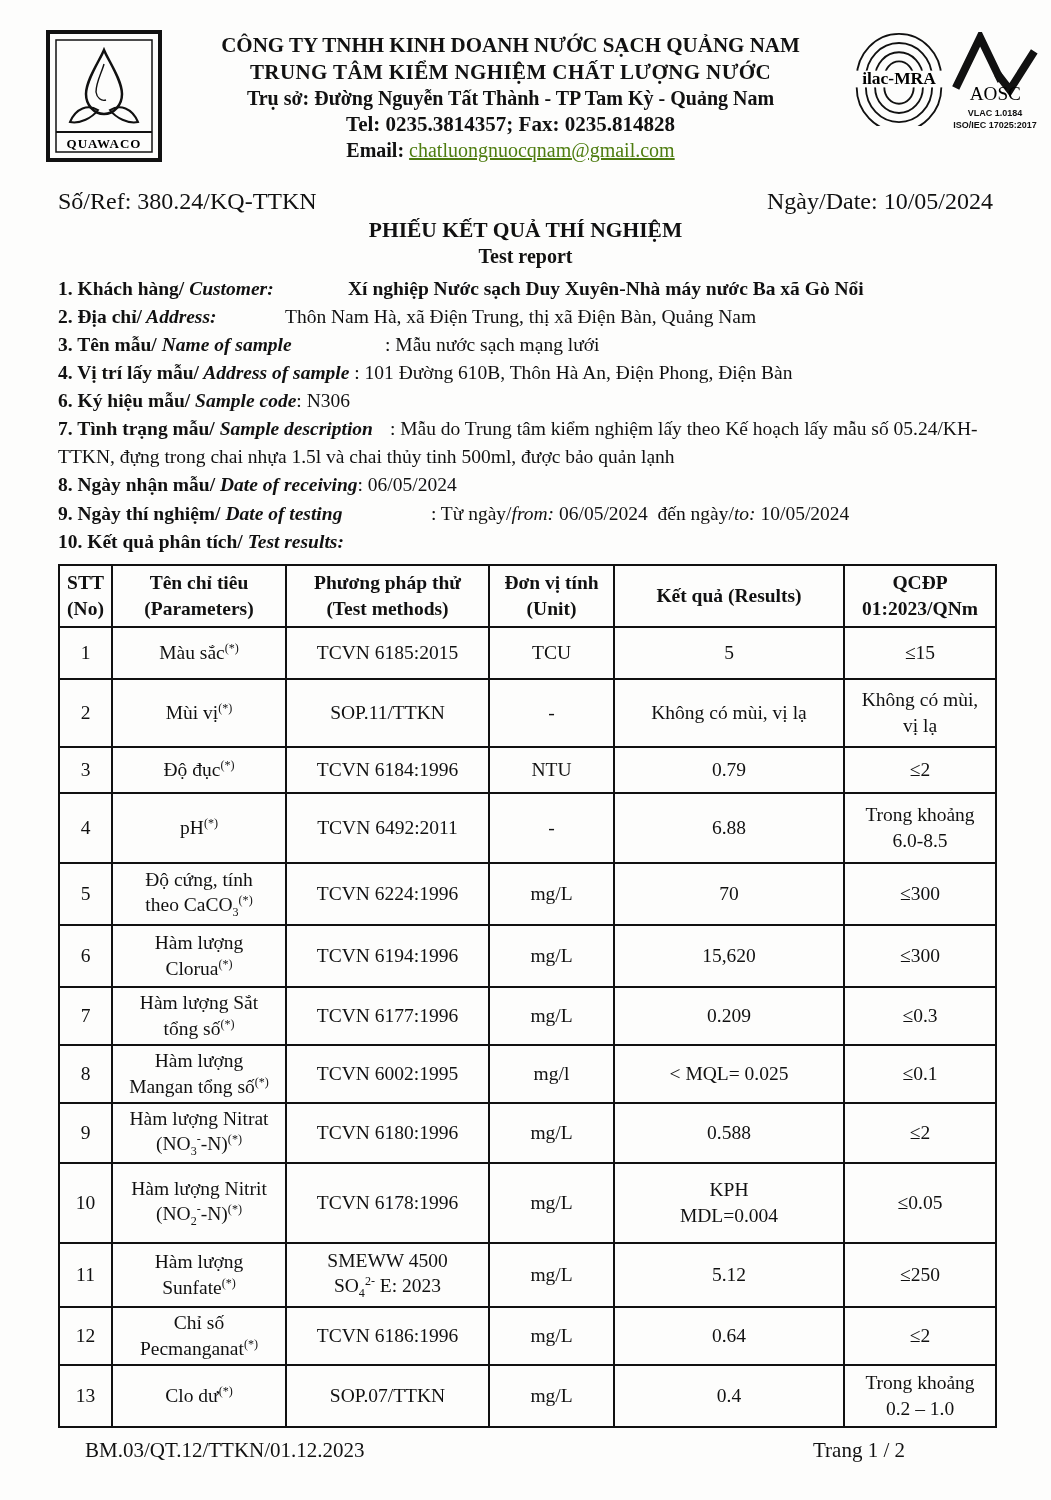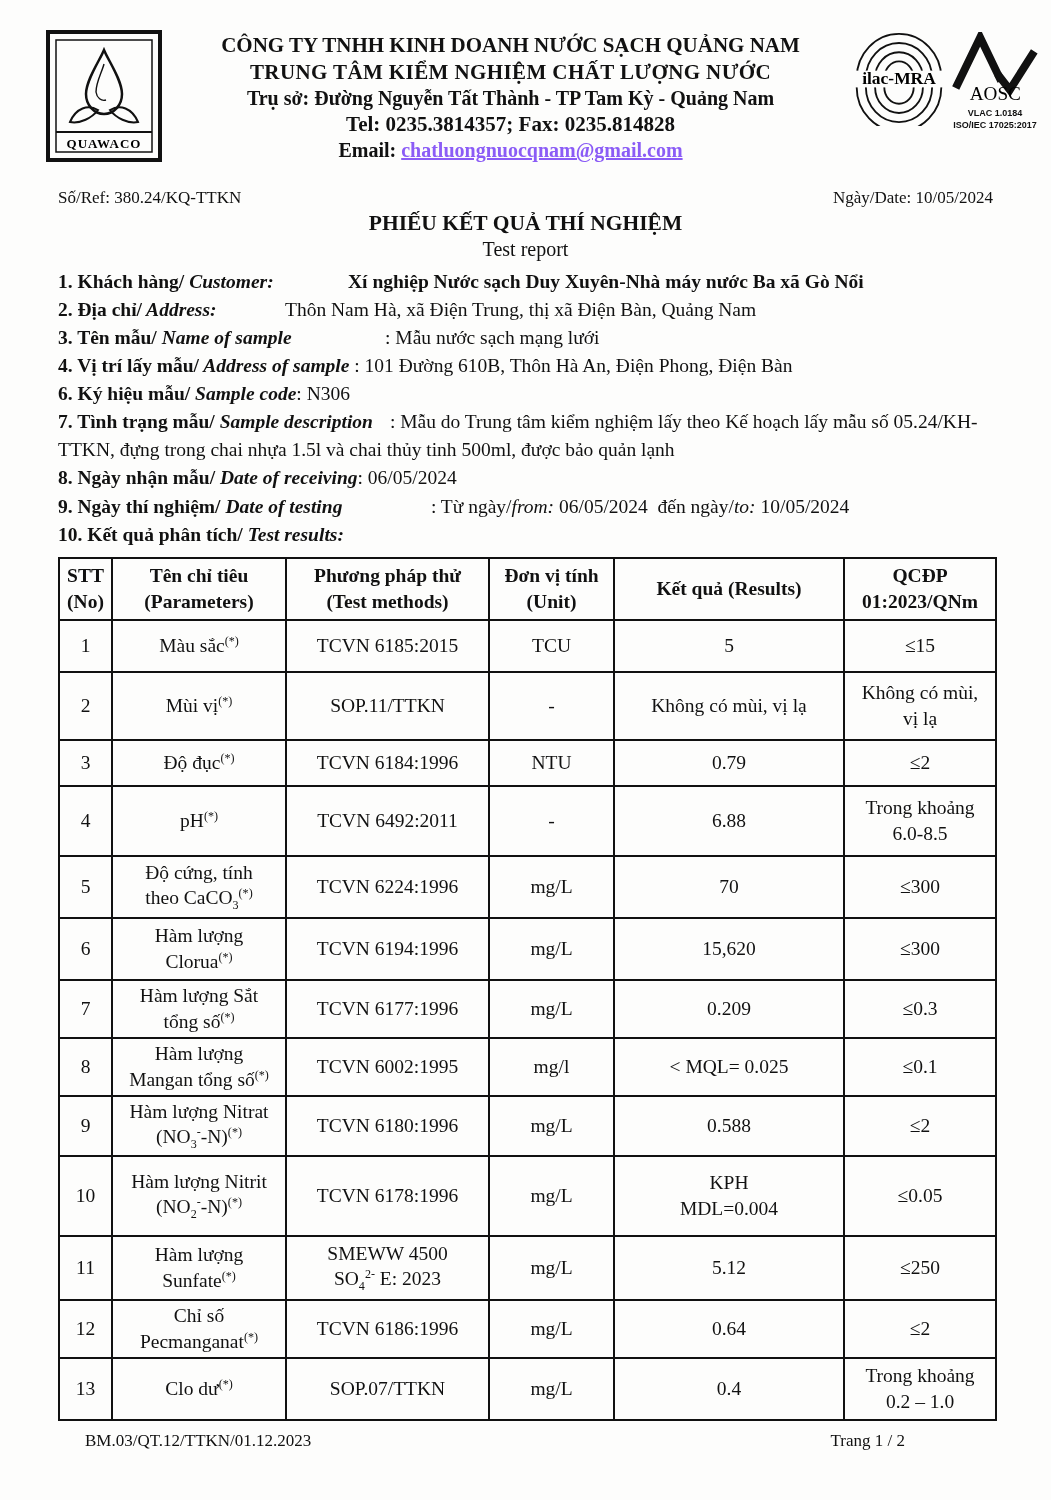--- a/index.html
+++ b/index.html
@@ -17,29 +17,29 @@
   }
   
   .letterhead{display:flex;align-items:flex-start;}
   .stamp{margin-left:46px;width:122px;flex:0 0 auto;}
   .letterhead-text{flex:1 1 auto;text-align:center;line-height:1.28;padding-top:2px;}
   .lh1{font-size:21px;font-weight:bold;}
   .lh2{font-size:21px;font-weight:bold;letter-spacing:.4px;}
   .lh3{font-size:20px;font-weight:bold;}
   .lh4{font-size:21px;font-weight:bold;}
   .lh5{font-size:20px;font-weight:bold;}
-  .email-link{text-decoration:underline;color:#8b5cf6;font-weight:bold;}
+  .email-link{text-decoration:underline;color:#4d7c0f;font-weight:normal;}
   .certs{flex:0 0 auto;display:flex;align-items:flex-start;gap:2px;margin-right:8px;width:190px;}
   .aosc-block{text-align:center;margin-top:2px;}
   .aosc-sub{font-size:9px;font-weight:bold;line-height:1.3;font-family:"Liberation Sans","DejaVu Sans",sans-serif;}
   
-  .meta-row{display:flex;justify-content:space-between;margin:22px 58px 0 58px;font-size:17px;}
+  .meta-row{display:flex;justify-content:space-between;margin:22px 58px 0 58px;font-size:24px;}
   .title-block{text-align:center;margin-top:2px;line-height:1.25;}
   .title-vi{font-size:21.5px;font-weight:bold;}
-  .title-en{font-size:20px;font-weight:normal;}
+  .title-en{font-size:20px;font-weight:bold;}
   
   .fields{margin:6px 50px 0 58px;font-size:19.5px;line-height:1.44;}
   .field{margin:0;}
   .lbl{font-weight:bold;display:inline-block;}
   .lbl .en{font-style:italic;}
   .fields .field:nth-child(1) .lbl{min-width:290px;}
   .fields .field:nth-child(2) .lbl{min-width:227px;}
   .fields .field:nth-child(3) .lbl{min-width:327px;}
   .fields .field:nth-child(6) .lbl{min-width:327px;}
   .fields .field:nth-child(8) .lbl{min-width:368px;}
@@ -54,21 +54,21 @@
     font-size:19.5px;
     line-height:1.3;
     overflow:hidden;
   }
   table.results th{font-weight:bold;}
   table.results sup{font-size:0.62em;}
   table.results sub{font-size:0.62em;}
   col.c-stt{width:53px;} col.c-param{width:174px;} col.c-method{width:203px;}
   col.c-unit{width:125px;} col.c-result{width:230px;} col.c-limit{width:152px;}
   
-  .footer-row{display:flex;justify-content:space-between;margin:10px 146px 0 85px;font-size:17px;}
+  .footer-row{display:flex;justify-content:space-between;margin:10px 146px 0 85px;font-size:21px;}
   svg text{font-family:"Liberation Serif","DejaVu Serif",serif;}
 </style>
 </head>
 <body>
 
 <div class="page">
 
   <header class="letterhead">
     <div class="stamp">
       <svg width="116" height="132" viewBox="0 0 116 132">

